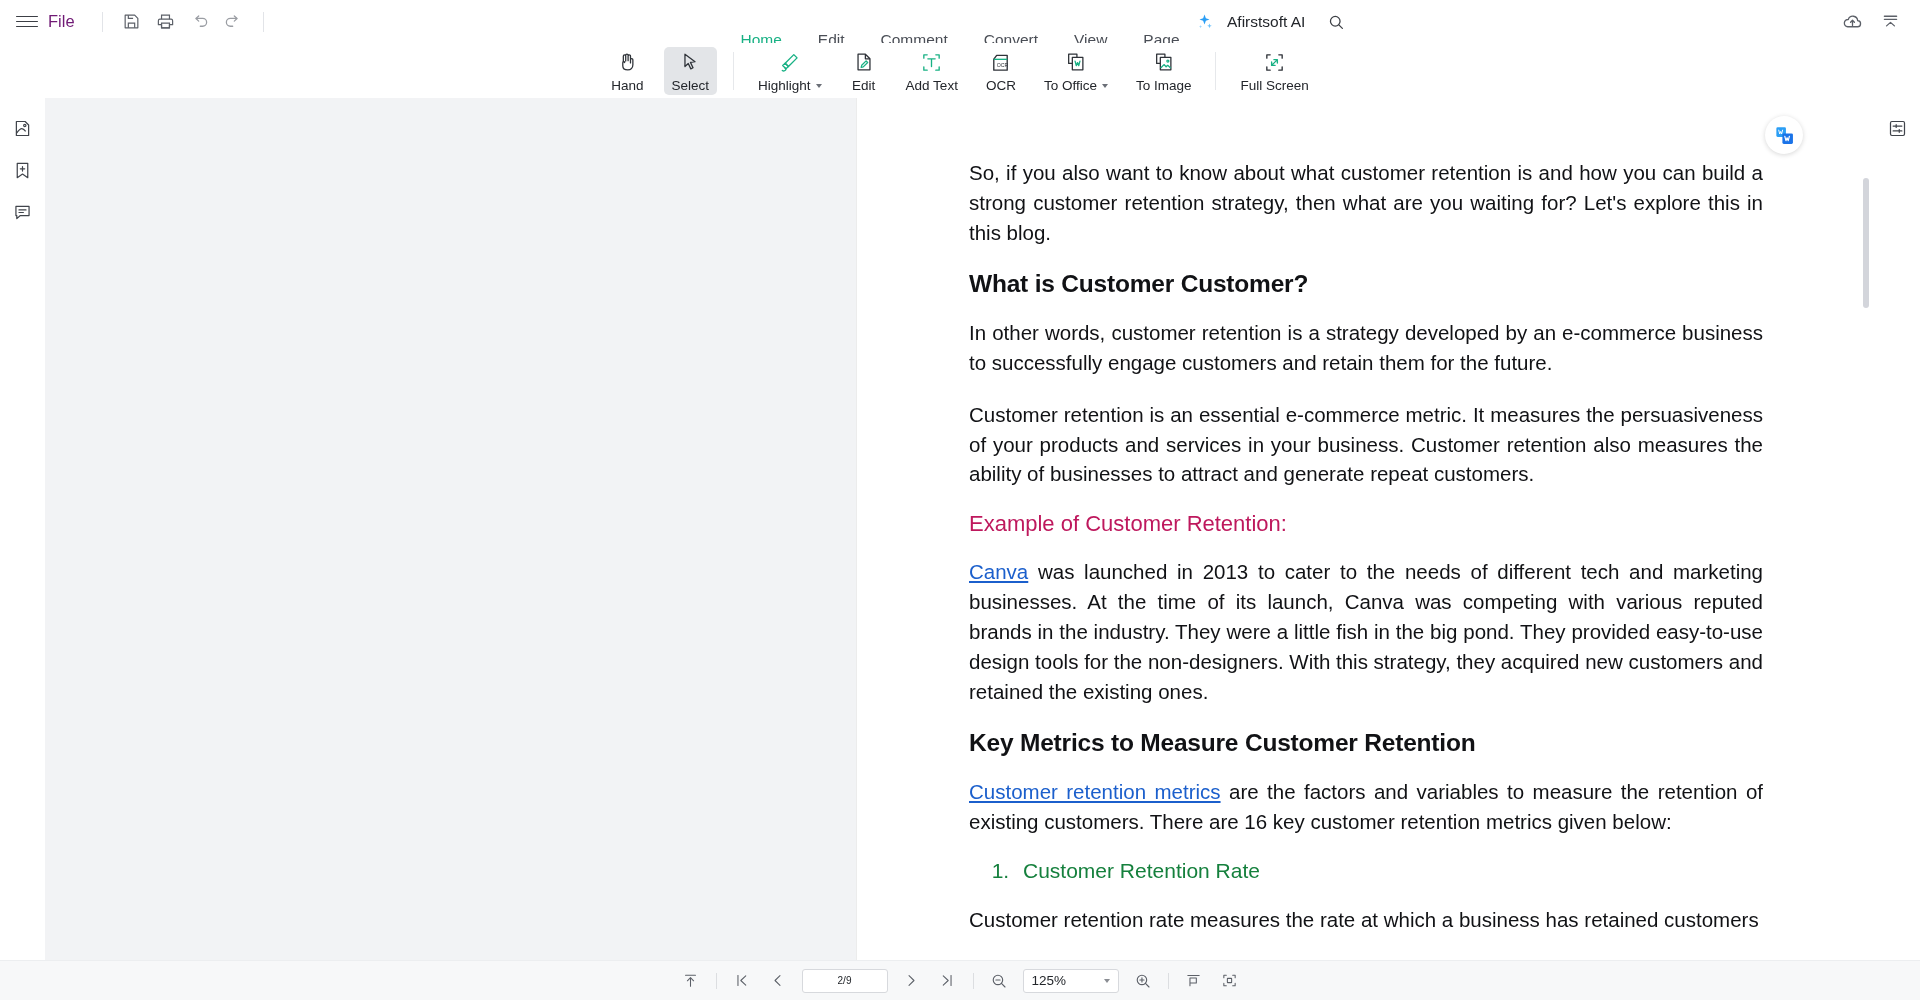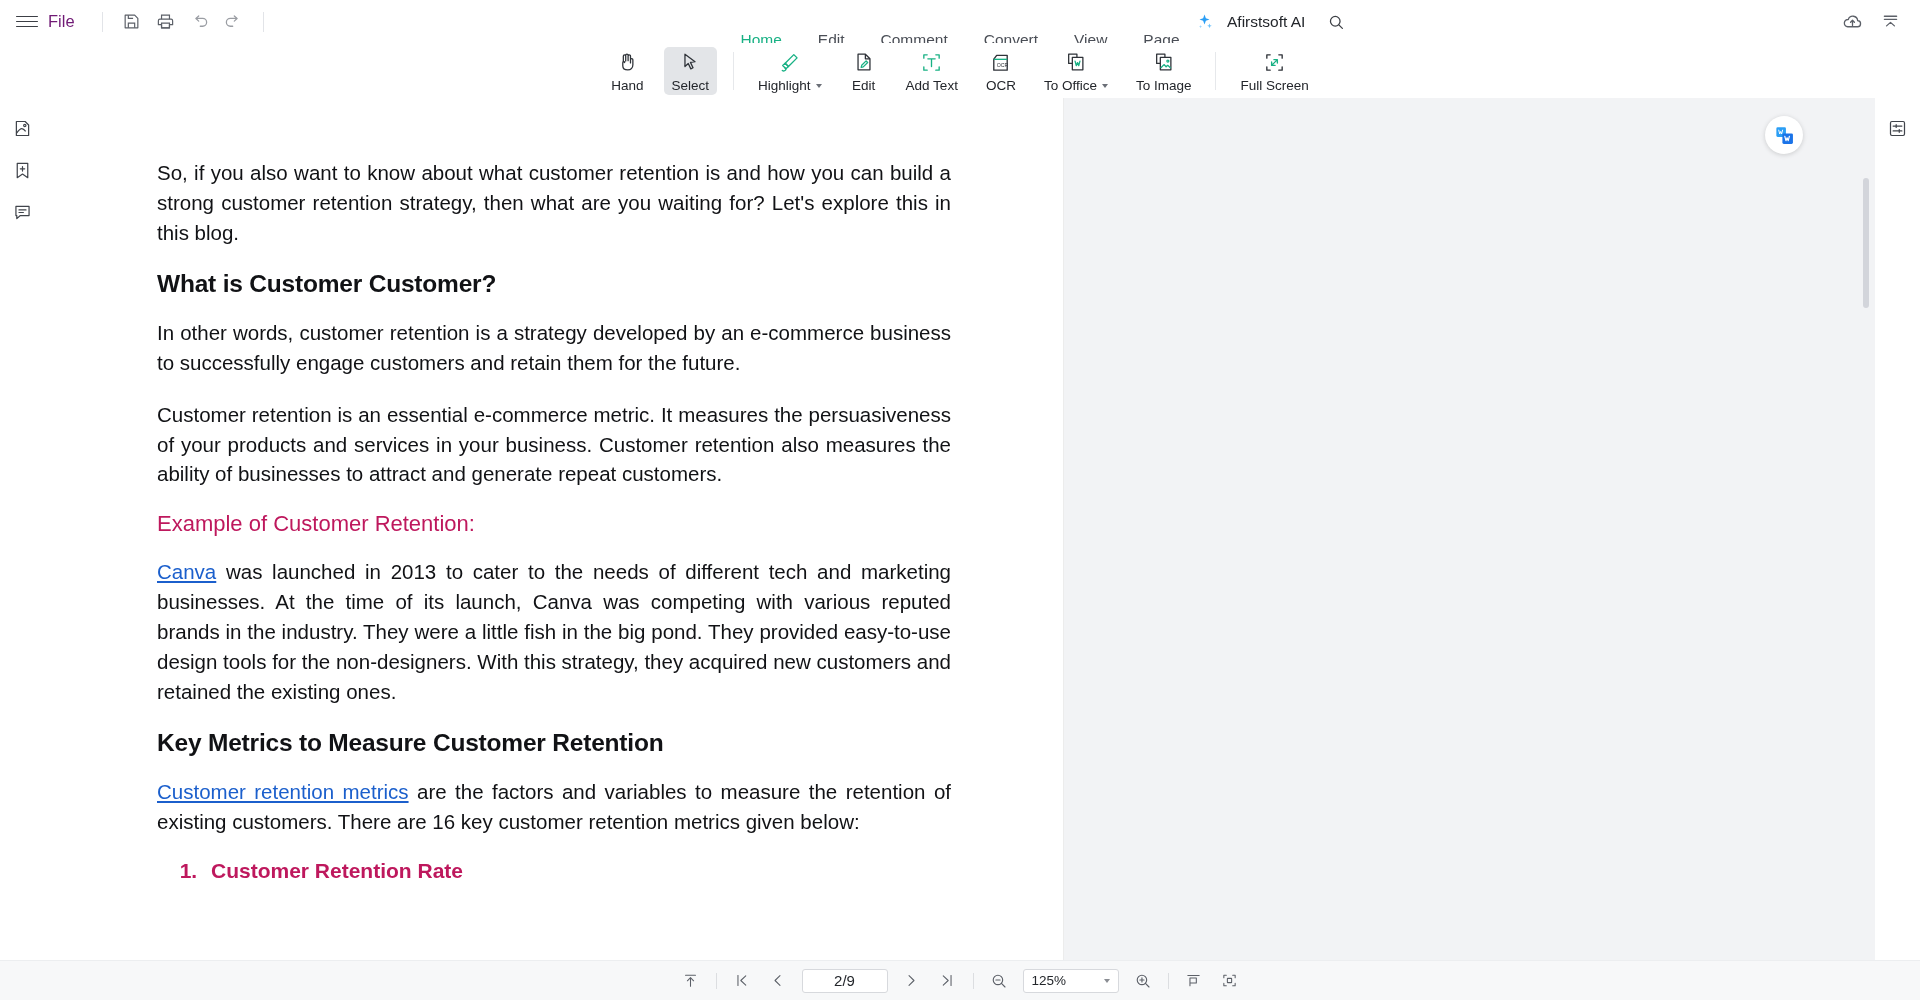--- a/index.html
+++ b/index.html
@@ -81,21 +81,21 @@
   .leftrail {
     width: 45px; min-width: 45px; background: #ffffff;
     display: flex; flex-direction: column; align-items: center;
     padding-top: 14px; gap: 10px;
   }
   .rail-btn { width: 32px; height: 32px; display: flex; align-items: center;
               justify-content: center; border-radius: 5px; cursor: pointer; }
 
   .viewer {
     flex: 1; background: #f2f3f5; position: relative; overflow: hidden;
-    display: flex; justify-content: flex-start;
+    display: flex; justify-content: flex-end;
   }
 
   .page {
     width: 1018px; background: #ffffff; margin-top: 0px;
     padding: 60px 112px 0 112px;
     box-shadow: 0 0 0 1px #ececec;
     position: relative;
   }
 
   .doc p {
@@ -106,21 +106,21 @@
     font-size: 24.5px; font-weight: bold; color: #111215;
     margin-top: 20px; margin-bottom: 20px; letter-spacing: -0.2px;
   }
   .doc h3.subtle {
     font-size: 22px; font-weight: normal; color: #be185d;
     margin-top: 22px; margin-bottom: 20px;
   }
   .doc a.link { color: #1b5fcc; text-decoration: underline; }
   .doc ol { margin: 22px 0 22px 46px; }
   .doc ol li {
-    font-size: 21px; font-weight: bold; color: #be185d;
+    font-size: 21px; font-weight: normal; color: #15803d;
     padding-left: 8px; margin-bottom: 6px;
   }
 
   .scrollbar-track {
     position: absolute; right: 6px; top: 0; bottom: 0; width: 6px;
   }
   .scrollbar-thumb {
     position: absolute; top: 80px; left: 0; width: 6px; height: 130px;
     background: #d3d5db; border-radius: 3px; cursor: pointer;
   }
@@ -143,21 +143,21 @@
     height: 40px; min-height: 40px; background: #f7f8f9;
     border-top: 1px solid #eceef0;
     display: flex; align-items: center; justify-content: center; gap: 0px;
     position: relative;
   }
   .bb-btn { width: 28px; height: 26px; display: flex; align-items: center;
             justify-content: center; border-radius: 4px; cursor: pointer; margin: 0 4px; }
   .bdiv { width: 1px; height: 16px; background: #dcdee1; margin: 0 7px; }
   .page-input {
     width: 86px; height: 24px; border: 1px solid #d7d9dd; border-radius: 3px;
-    background: #ffffff; font-size: 15px; color: #23262b;
+    background: #ffffff; font-size: 10px; color: #23262b;
     text-align: center; display: flex; align-items: center; justify-content: center;
     margin: 0 6px; cursor: text;
   }
   .zoom-select {
     width: 96px; height: 24px; border: 1px solid #d7d9dd; border-radius: 3px;
     background: #ffffff; font-size: 13.5px; color: #23262b;
     display: flex; align-items: center; padding: 0 8px; margin: 0 6px;
     cursor: pointer; position: relative;
   }
   .zoom-select .zcaret {
@@ -400,20 +400,21 @@
         <p><a class="link" href="#">Canva</a><span> was launched in 2013 to cater to the needs of different tech and marketing businesses. At the time of its launch, Canva was competing with various reputed brands in the industry. They were a little fish in the big pond. They provided easy-to-use design tools for the non-designers. With this strategy, they acquired new customers and retained the existing ones.</span></p>
 
         <h2>Key Metrics to Measure Customer Retention</h2>
 
         <p><a class="link" href="#">Customer retention metrics</a><span> are the factors and variables to measure the retention of existing customers.  There are 16 key customer retention metrics given below:</span></p>
 
         <ol>
           <li>Customer Retention Rate</li>
         </ol>
 
+        <p>Customer retention rate measures the rate at which a business has retained customers</p>
 
       </div>
     </div>
 
     <div class="word-badge">
       <svg width="23" height="23" viewBox="0 0 24 24">
         <rect x="3.5" y="3.5" width="10" height="10" rx="1.4" fill="#2b9ef5"></rect>
         <path d="M6 6.4l1 4 1-2.6 1 2.6 1-4" stroke="#fff" stroke-width="1" fill="none" stroke-linecap="round" stroke-linejoin="round"></path>
         <rect x="9.8" y="9.8" width="11" height="11" rx="1.4" fill="#1a73e8"></rect>
         <path d="M12.3 12.8l1.2 4.6 1.2-3.1 1.2 3.1 1.2-4.6" stroke="#fff" stroke-width="1.2" fill="none" stroke-linecap="round" stroke-linejoin="round"></path>

